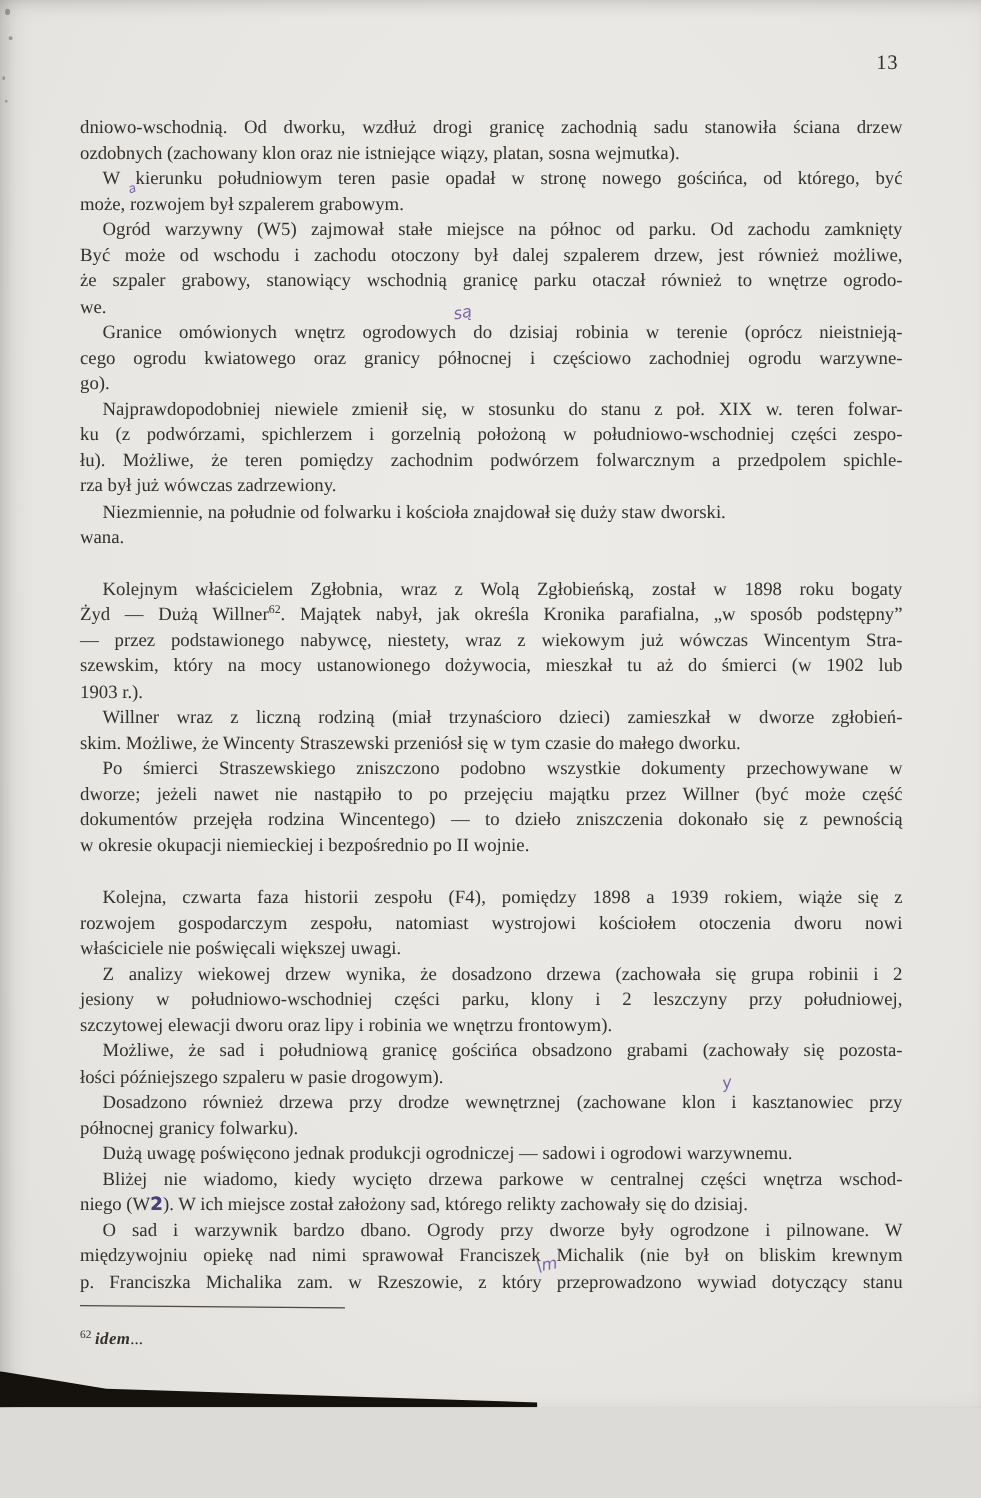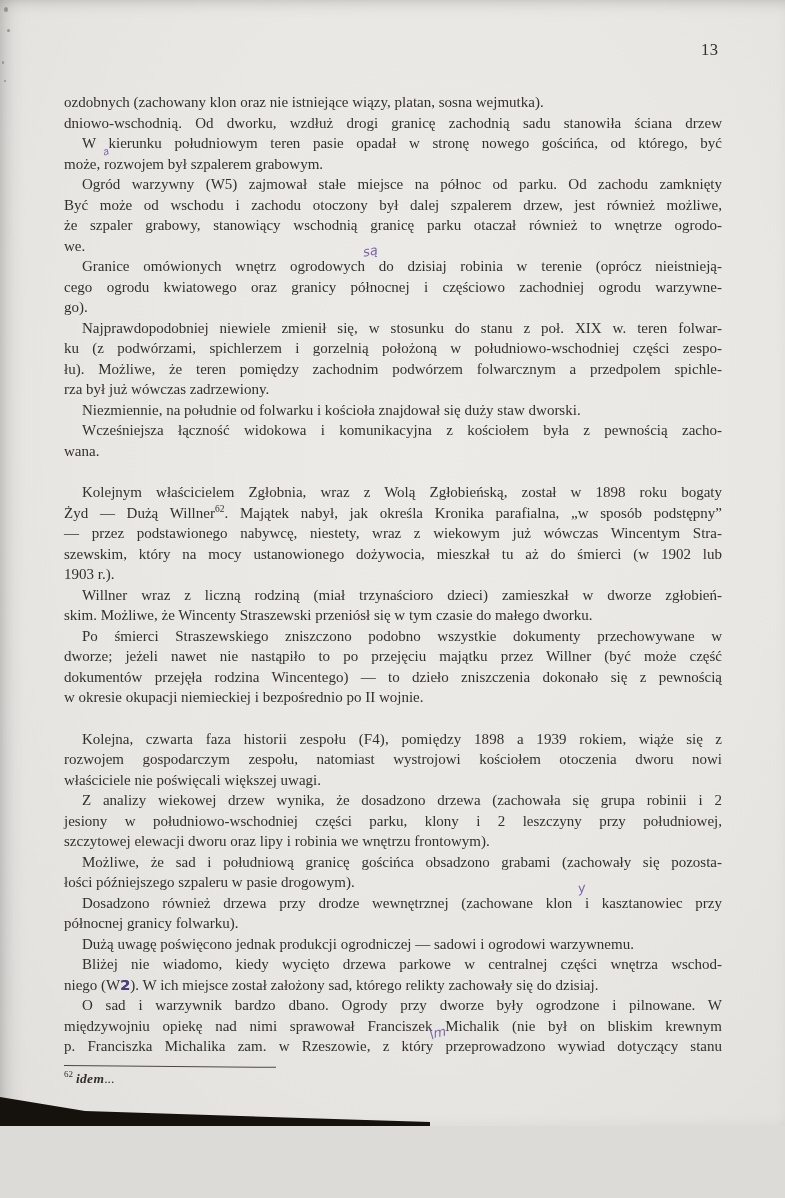--- a/index.html
+++ b/index.html
@@ -39,21 +39,21 @@
   .annotation.small{font-size:10px;top:-9px;transform:rotate(-18deg);}
   .hw-overwrite{
     color:#4c3f7e;font-weight:bold;
     font-family:"DejaVu Sans",sans-serif;font-size:14.5px;
     text-shadow:0 0 .5px #4c3f7e;
   }
   .fn-rule{
     margin-top:8px;width:212px;height:0;
     border-top:1.4px solid #4d473f;transform:rotate(.5deg);transform-origin:left center;
   }
-  .footnote{margin-top:4px;font-size:13.5px;line-height:18px;}
+  .footnote{margin-top:17px;font-size:13.5px;line-height:18px;}
   .footnote sup{font-size:9px;line-height:0;vertical-align:super;margin-right:3px;}
   .fn-italic{font-style:italic;font-weight:600;letter-spacing:.3px;}
   .shadow-wedge{
     position:absolute;left:0;bottom:0;width:430px;height:40px;z-index:5;
     background:#15120e;
     clip-path:polygon(0 11px, 85px 25px, 430px 36px, 430px 40px, 0 40px);
   }
   .speck{position:absolute;background:#67635c;border-radius:50%;opacity:.55;z-index:2;}
   .speck.s1{left:4px;top:7px;width:4px;height:5px;}
   .speck.s2{left:7px;top:29px;width:3px;height:3px;}
@@ -68,22 +68,22 @@
   <div class="speck s1"></div>
   <div class="speck s2"></div>
   <div class="speck s3"></div>
   <div class="speck s4"></div>
 
   <div class="page-number">13</div>
 
   <div class="text-block">
 
     <div class="para">
+        <div class="line just"><span>dniowo-wschodnią. Od dworku, wzdłuż drogi granicę zachodnią sadu stanowiła ściana drzew</span></div>
         <div class="line"><span>ozdobnych (zachowany klon oraz nie istniejące wiązy, platan, sosna wejmutka).</span></div>
-        <div class="line just"><span>dniowo-wschodnią. Od dworku, wzdłuż drogi granicę zachodnią sadu stanowiła ściana drzew</span></div>
       </div>
       <div class="para">
         <div class="line just first"><span>W kierunku południowym teren pasie opadał w stronę nowego gościńca, od którego, być</span></div>
         <div class="line"><span>może, </span><span class="ann-anchor"><span>rozwojem</span><span class="annotation before small">a</span></span><span> był szpalerem grabowym.</span></div>
       </div>
       <div class="para">
         <div class="line just first"><span>Ogród warzywny (W5) zajmował stałe miejsce na północ od parku. Od zachodu zamknięty</span></div>
         <div class="line just"><span>Być może od wschodu i zachodu otoczony był dalej szpalerem drzew, jest również możliwe,</span></div>
         <div class="line just"><span>że szpaler grabowy, stanowiący wschodnią granicę parku otaczał również to wnętrze ogrodo-</span></div>
         <div class="line"><span>we.</span></div>
@@ -96,21 +96,20 @@
       <div class="para">
         <div class="line just first"><span>Najprawdopodobniej niewiele zmienił się, w stosunku do stanu z poł. XIX w. teren folwar-</span></div>
         <div class="line just"><span>ku (z podwórzami, spichlerzem i gorzelnią położoną w południowo-wschodniej części zespo-</span></div>
         <div class="line just"><span>łu). Możliwe, że teren pomiędzy zachodnim podwórzem folwarcznym a przedpolem spichle-</span></div>
         <div class="line"><span>rza był już wówczas zadrzewiony.</span></div>
       </div>
       <div class="para">
         <div class="line first"><span>Niezmiennie, na południe od folwarku i kościoła znajdował się duży staw dworski.</span></div>
       </div>
       <div class="para">
-        <div class="line just first"><span>Wcześniejsza łączność widokowa i komunikacyjna z kościołem była z pewnością zacho-</span></div>
         <div class="line"><span>wana.</span></div>
       </div>
       <div class="spacer"></div>
       <div class="para">
         <div class="line just first"><span>Kolejnym właścicielem Zgłobnia, wraz z Wolą Zgłobieńską, został w 1898 roku bogaty</span></div>
         <div class="line just"><span>Żyd — Dużą Willner</span><sup class="fnref">62</sup><span>. Majątek nabył, jak określa Kronika parafialna, „w sposób podstępny”</span></div>
         <div class="line just"><span>— przez podstawionego nabywcę, niestety, wraz z wiekowym już wówczas Wincentym Stra-</span></div>
         <div class="line just"><span>szewskim, który na mocy ustanowionego dożywocia, mieszkał tu aż do śmierci (w 1902 lub</span></div>
         <div class="line"><span>1903 r.).</span></div>
       </div>

